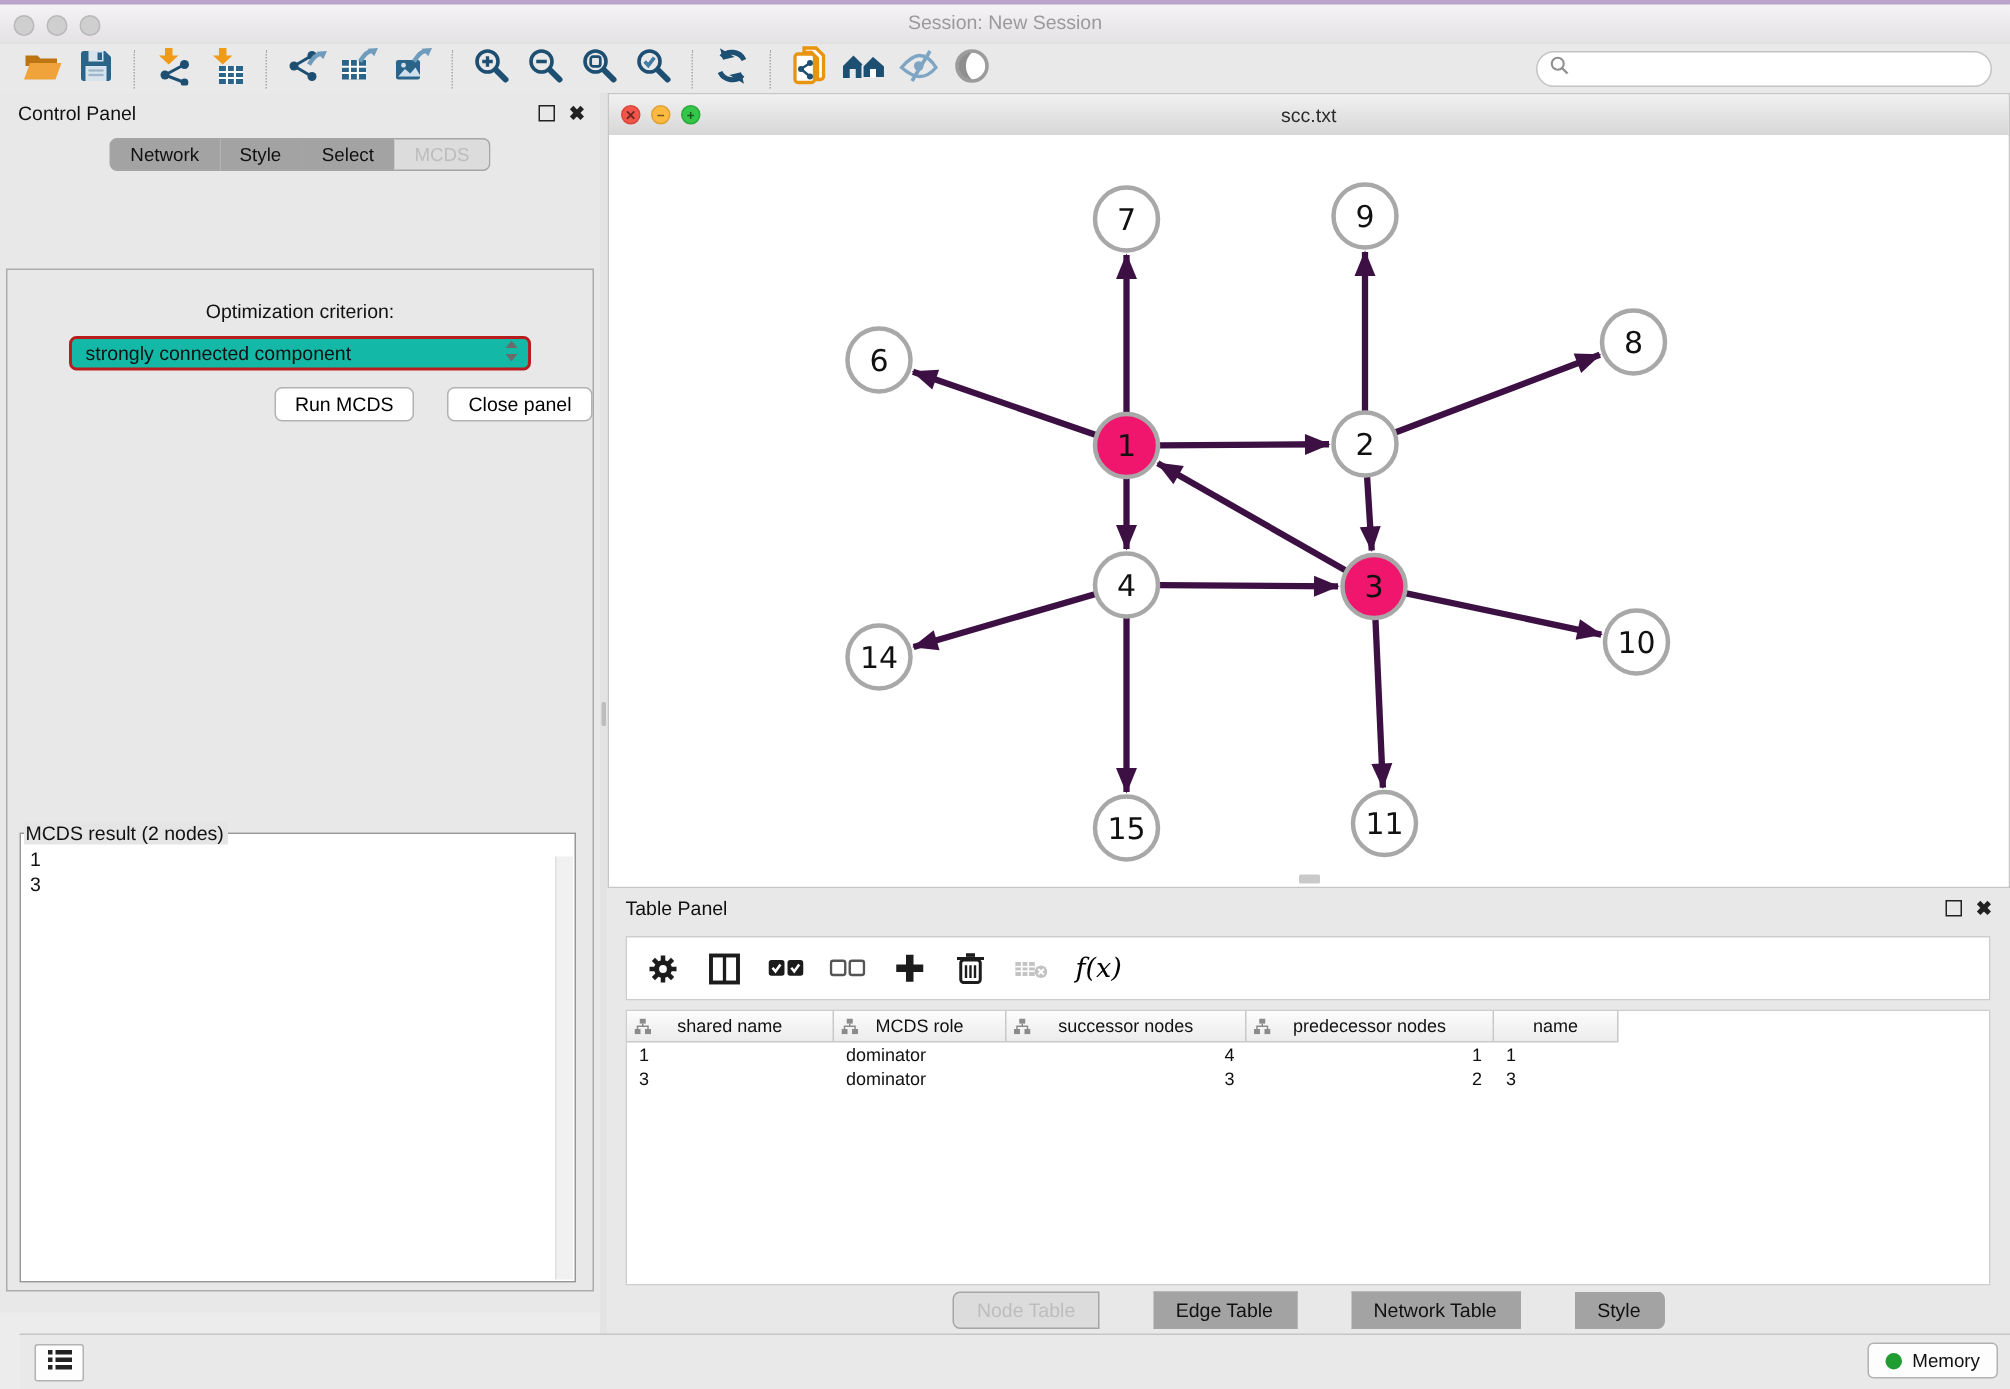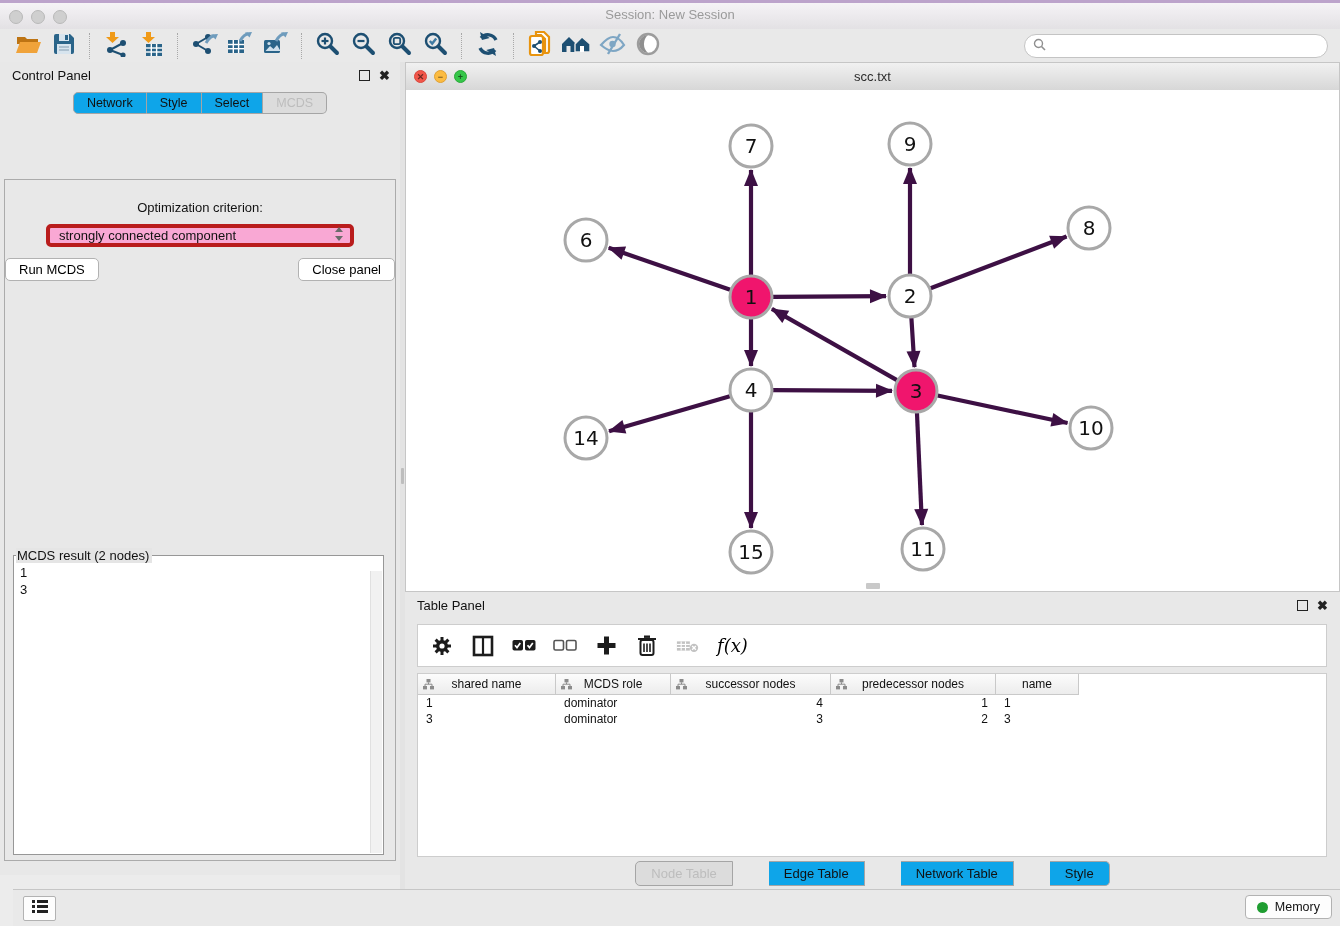--- a/index.html
+++ b/index.html
@@ -28,31 +28,31 @@
   
   .control-panel{position:absolute;top:62px;left:0;width:400px;bottom:51px;background:#e8e8e8;}
   .vdivider{position:absolute;top:62px;left:400px;width:5px;bottom:36px;background:#e3e3e3;}
   .vdivider .grip{position:absolute;top:406px;left:1px;width:3px;height:16px;background:#bdbdbd;border-radius:1px;}
   .cp-header{height:26px;display:flex;align-items:center;justify-content:space-between;
     padding:0 10px 0 12px;font-size:13px;}
   .panel-ctrl{display:flex;gap:9px;align-items:center;}
   .float-icon{width:9px;height:9px;border:1.5px solid #222;display:inline-block;}
   .close-icon{font-size:13px;font-weight:bold;color:#222;line-height:9px;}
   .cp-tabs{display:flex;justify-content:center;position:relative;z-index:2;margin-top:4px;}
-  .tab{font-size:12.5px;padding:3px 13px;background:#0ea5e9;border:1px solid #a5a5a5;
+  .tab{font-size:12.5px;padding:3px 13px;background:#a3a3a3;border:1px solid #a5a5a5;
     border-left:none;color:#111;}
   .tab:first-child{border-left:1px solid #a5a5a5;border-radius:5px 0 0 5px;}
   .tab:last-child{border-radius:0 5px 5px 0;}
   .tab.active{background:#dcdcdc;color:#bdbdbd;}
   .cp-box{position:absolute;left:4px;right:4px;top:117px;bottom:14px;border:1px solid #ababab;}
   .opt-label{text-align:center;font-size:13px;margin-top:20px;}
-  .dropdown{width:308px;height:23px;margin:9px auto 0 auto;background:#f9a8d4;border:4px solid #b91c1c;
+  .dropdown{width:308px;height:23px;margin:9px auto 0 auto;background:#14b8a6;border:2px solid #b91c1c;
     border-radius:5px;display:flex;align-items:center;padding:0 4px 0 9px;font-size:13px;box-sizing:border-box;}
   .dropdown .dd-label{flex:1;}
-  .cp-buttons{display:flex;justify-content:space-between;gap:6px;margin-top:11px;}
+  .cp-buttons{display:flex;justify-content:flex-end;gap:22px;margin-top:11px;}
   .btn{background:#fff;border:1px solid #b2b2b2;border-radius:5px;font-size:13px;
     padding:3px 13px;font-family:"Liberation Sans",sans-serif;cursor:default;}
   .result-fs{position:absolute;left:8px;right:11px;top:368px;bottom:5px;border:1px solid #979797;
     background:#fff;margin:0;padding:0;}
   .result-fs legend{font-size:13px;margin-left:2px;padding:0 3px 0 1px;background:#e5e5e5;}
   .result-text{margin:0;padding:1px 6px;font-size:13px;line-height:17px;
     font-family:"Liberation Sans",sans-serif;white-space:pre;}
   .result-scroll{position:absolute;top:8px;right:1px;bottom:1px;width:11px;background:#f1f1f1;
     border-left:1px solid #e0e0e0;}
 

